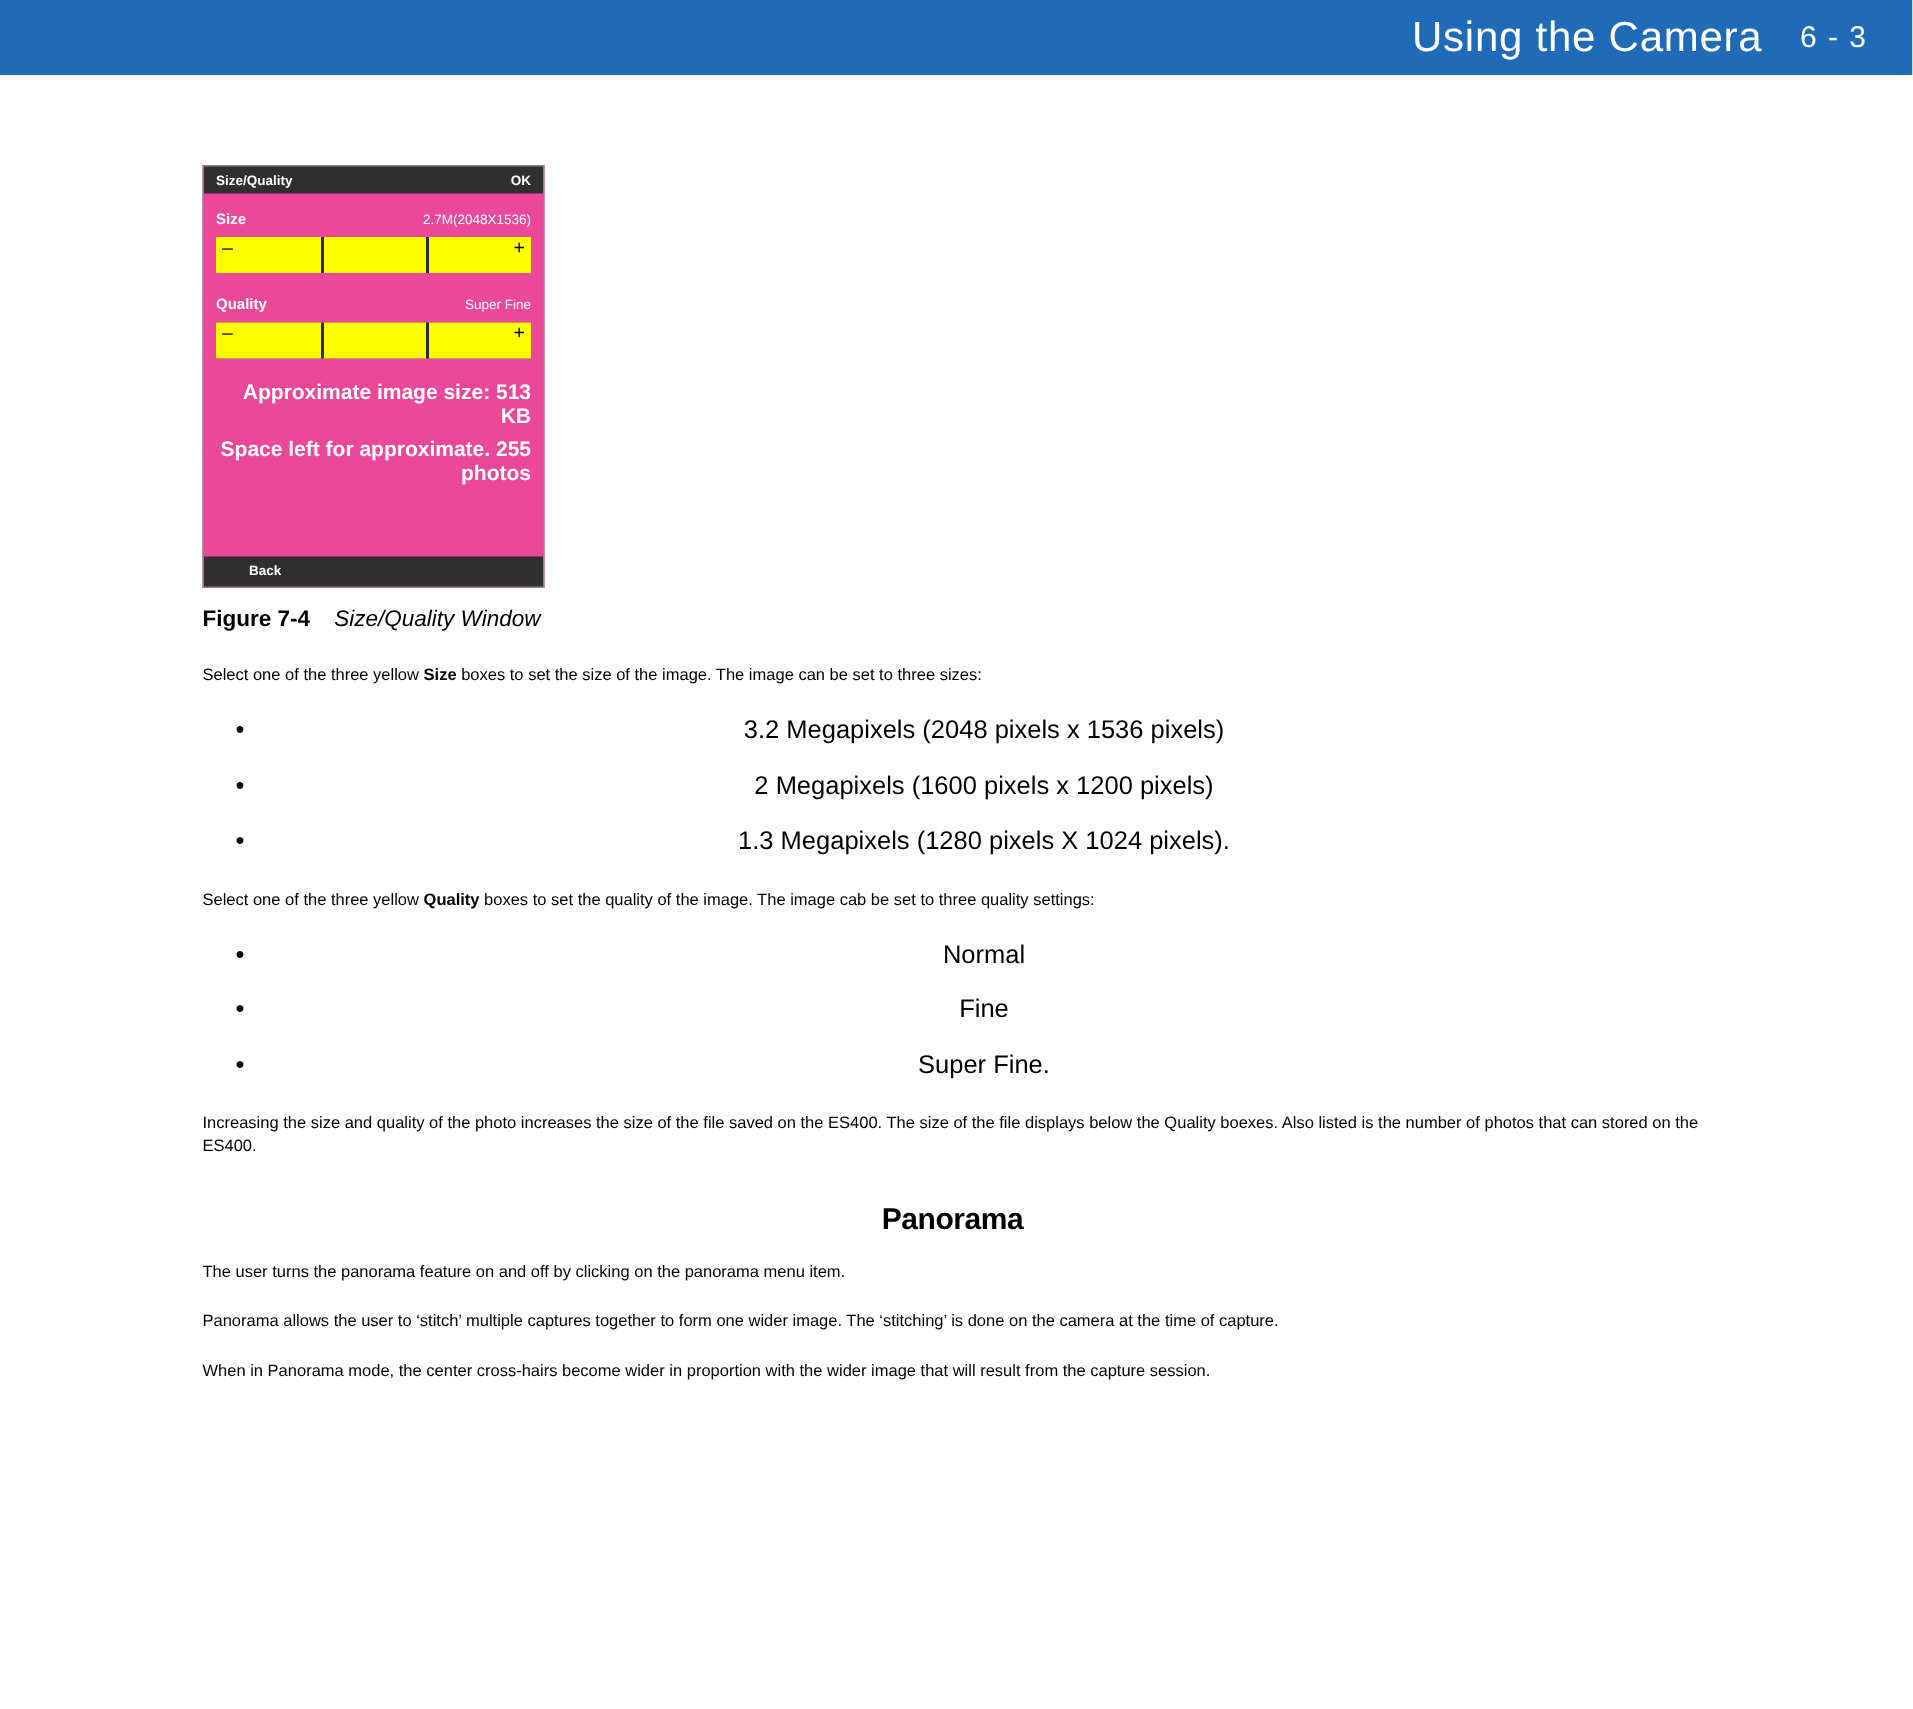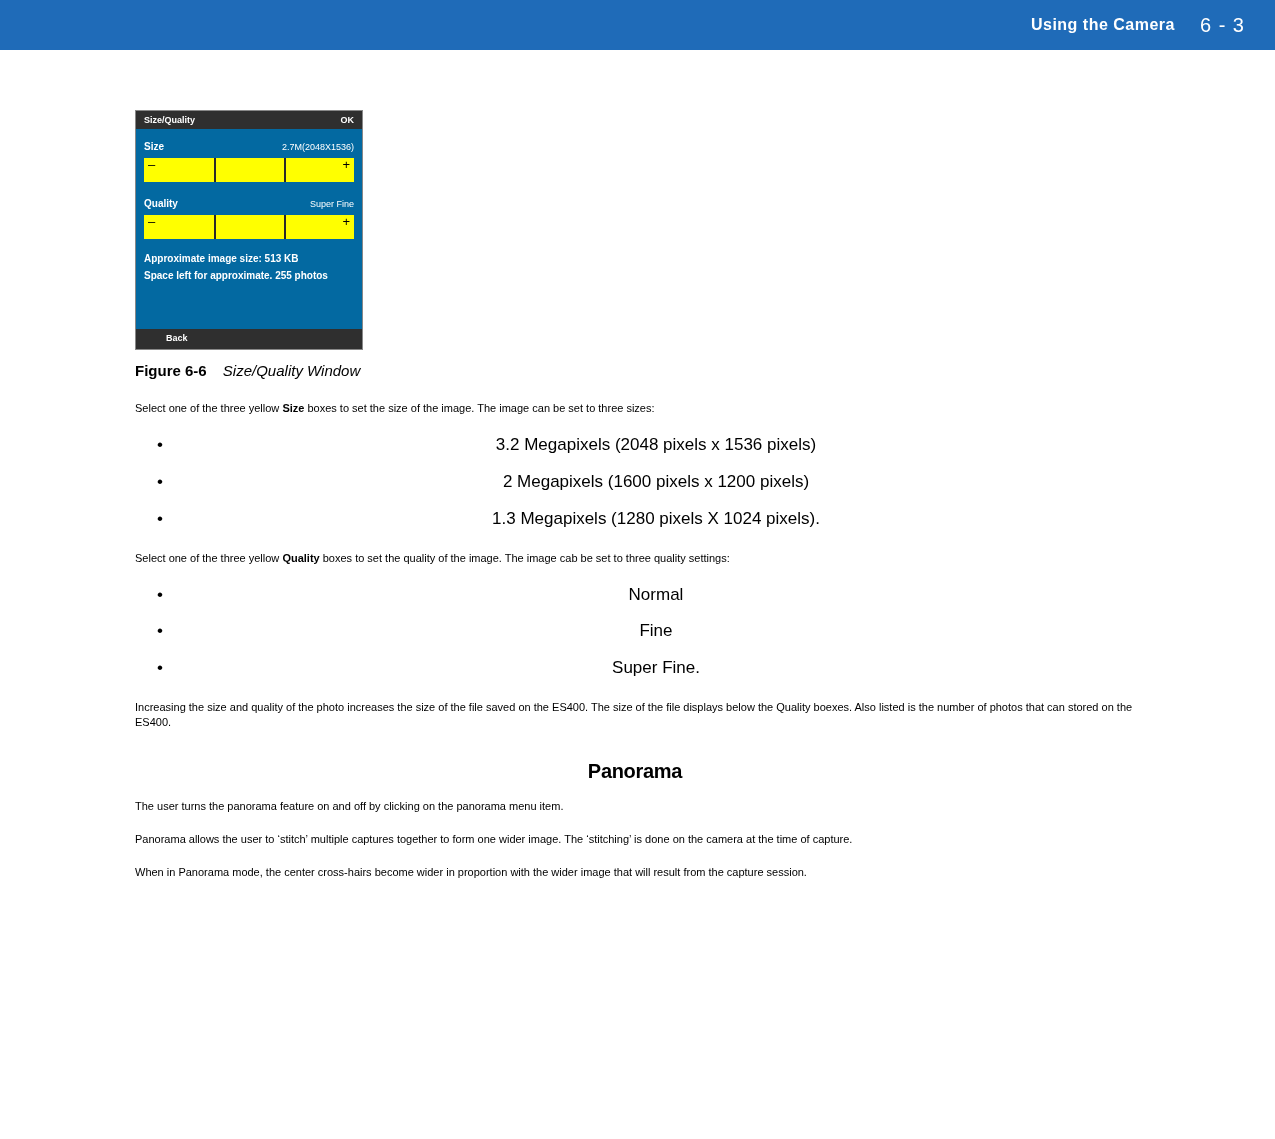--- a/index.html
+++ b/index.html
@@ -13,36 +13,35 @@
     background: #1f6bb8;
     height: 50px;
     color: #fff;
     display: flex;
     justify-content: flex-end;
     align-items: center;
     padding: 0 30px;
     font-family: Arial, sans-serif;
   }
   .header-title {
-    font-size: 16px;
+    font-size: 28px;
     letter-spacing: 0.5px;
     margin-right: 25px;
-    font-weight: bold;
   }
   .header-page {
     font-size: 20px;
     letter-spacing: 1px;
   }
   .content {
     margin: 60px 0 0 135px;
     max-width: 1000px;
   }
   .screenshot {
     width: 228px;
-    background: #0369a1;
+    background: #ec4899;
     border: 1px solid #888;
     color: #fff;
     font-family: Arial, sans-serif;
     margin-bottom: 12px;
   }
   .ss-titlebar {
     display: flex;
     justify-content: space-between;
     padding: 4px 8px;
     font-size: 9px;
@@ -79,23 +78,24 @@
   }
   .ss-slider-sep1, .ss-slider-sep2 {
     position: absolute;
     top: 0; bottom: 0;
     width: 2px;
     background: #2a2a2a;
   }
   .ss-slider-sep1 { left: 33.33%; }
   .ss-slider-sep2 { left: 66.66%; }
   .ss-info {
-    font-size: 10px;
+    font-size: 14px;
     font-weight: bold;
     padding: 4px 0 2px 0;
+    text-align: right;
   }
   .ss-spacer { height: 46px; }
   .ss-bottombar {
     font-size: 9px;
     font-weight: bold;
     padding: 4px 8px 6px 30px;
     background: #2f2f2f;
   }
   .figure-caption {
     font-size: 15px;
@@ -177,21 +177,21 @@
         <div class="ss-slider-sep2"></div>
       </div>
       <div class="ss-info">Approximate image size: 513 KB</div>
       <div class="ss-info">Space left for approximate. 255 photos</div>
       <div class="ss-spacer"></div>
     </div>
     <div class="ss-bottombar">Back</div>
   </div>
 
   <div class="figure-caption">
-    <span class="fig-label">Figure 6-6</span>
+    <span class="fig-label">Figure 7-4</span>
     <span class="fig-title">Size/Quality Window</span>
   </div>
 
   <p class="body-para">
     <span>Select one of the three yellow </span><span class="bold">Size</span><span> boxes to set the size of the image. The image can be set to three sizes:</span>
   </p>
 
   <ul class="body-list">
     <li>3.2 Megapixels (2048 pixels x 1536 pixels)</li>
     <li>2 Megapixels (1600 pixels x 1200 pixels)</li>

